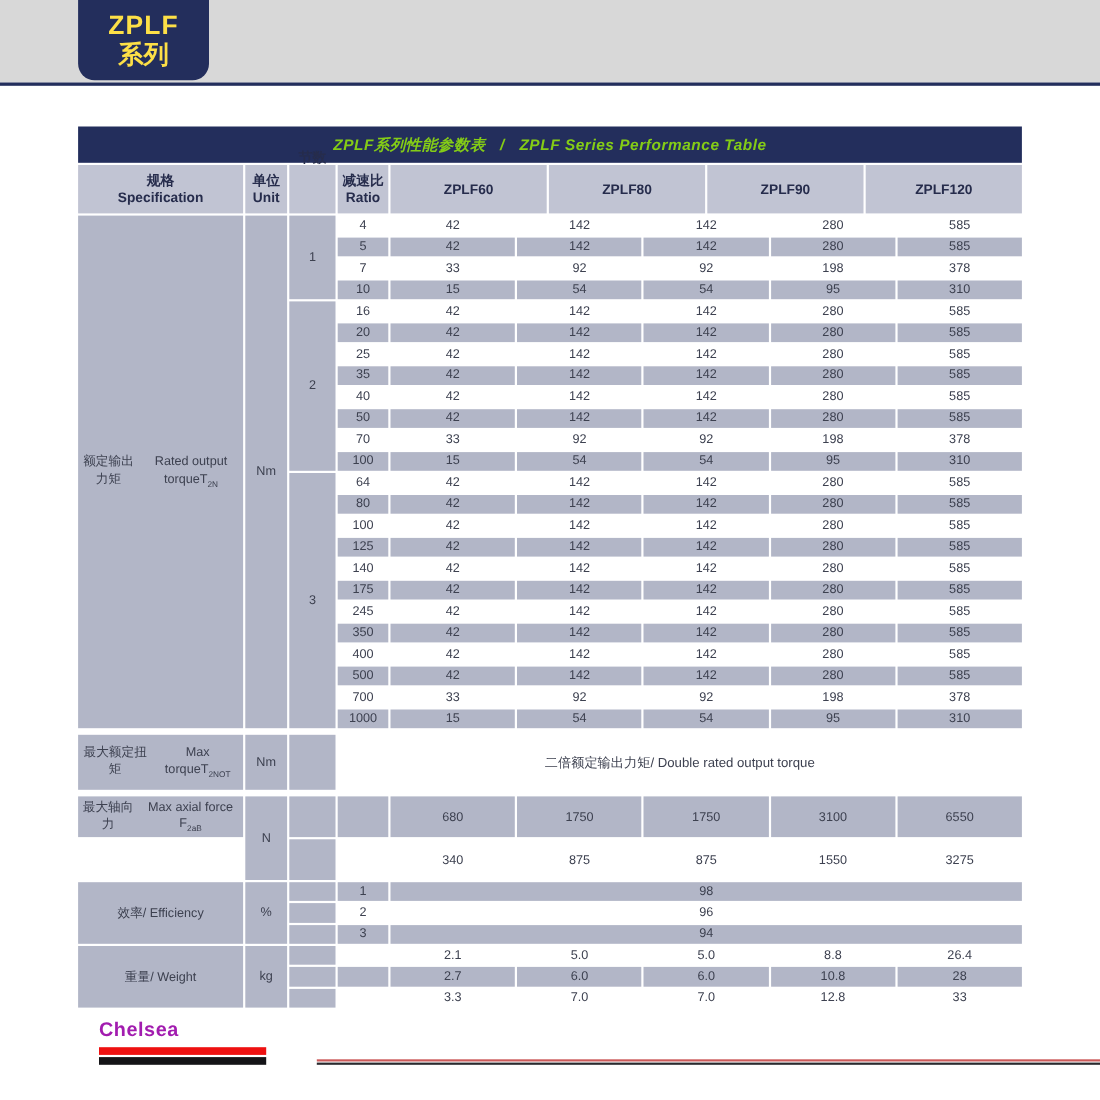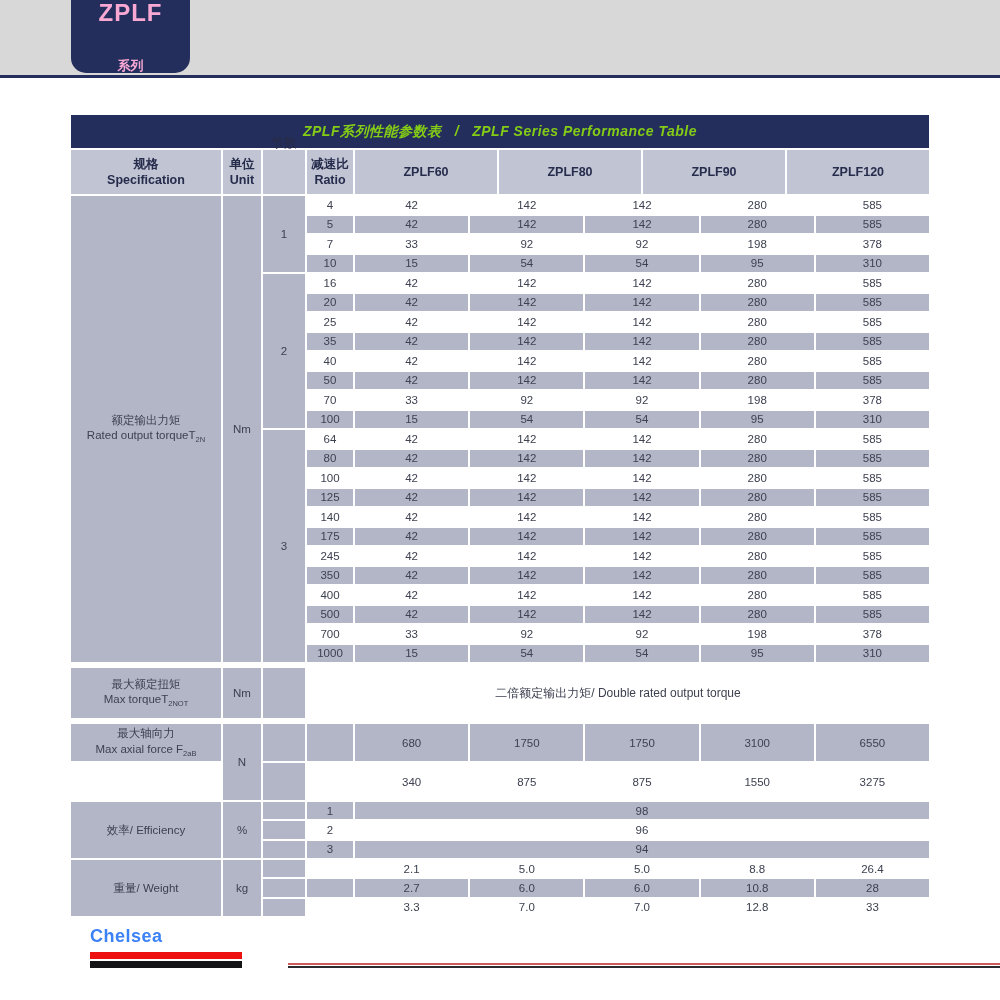--- a/index.html
+++ b/index.html
@@ -5,25 +5,25 @@
   html,body{margin:0;padding:0;}
   body{
     width:1000px;height:1000px;position:relative;background:#ffffff;
     font-family:"Liberation Sans","DejaVu Sans",sans-serif;
     overflow:hidden;
   }
   .topband{position:absolute;left:0;top:0;width:1000px;height:75px;background:#d8d8d8;}
   .topline{position:absolute;left:0;top:75px;width:1000px;height:3px;background:#232e5c;}
   .badge{
     position:absolute;left:71px;top:0;width:119px;height:73px;z-index:2;
-    background:#232e5c;border-radius:0 0 15px 15px;color:#f9a8d4;font-weight:bold;
-    display:flex;flex-direction:column;align-items:center;justify-content:space-between;line-height:1.1;
+    background:#232e5c;border-radius:0 0 15px 15px;color:#fde047;font-weight:bold;
+    display:flex;flex-direction:column;align-items:center;justify-content:center;line-height:1.1;
   }
   .badge .l1{font-size:24px;letter-spacing:1px;}
-  .badge .l2{font-size:13px;}
+  .badge .l2{font-size:23px;}
 
   .table{position:absolute;left:71px;top:115px;width:858px;}
   .titlebar{
     height:33px;background:#232e5c;color:#84cc16;font-weight:bold;font-size:14px;
     display:flex;align-items:center;justify-content:center;letter-spacing:.5px;white-space:pre;font-style:italic;
   }
   .flexrow{display:flex;gap:2px;}
   .mt2{margin-top:2px;} .mt6{margin-top:6px;}
 
   .cell{display:flex;align-items:center;justify-content:center;font-size:11.5px;color:#3d4150;}
@@ -39,25 +39,25 @@
   .colstack{display:flex;flex-direction:column;gap:2px;flex:none;}
   .rowscol{flex:1;display:flex;flex-direction:column;gap:2px;}
 
   .trow,.frow,.erow{display:flex;gap:2px;}
   .trow{height:17.5px;}
   .frow{height:37px;}
   .erow{height:17.3px;}
   .trow .cell,.frow .cell,.erow .cell{background:#ffffff;}
   .trow.shade .cell,.frow.shade .cell,.erow.shade .cell{background:#b2b6c7;}
 
-  .spec2{flex-direction:column;line-height:1.35;text-align:center;}
+  .spec2{flex-direction:row;line-height:1.35;text-align:center;justify-content:space-between;}
   sub{font-size:7.5px;}
   .note{font-size:12px;background:#ffffff;}
 
-  .logo{position:absolute;left:90px;top:926px;color:#3b82f6;font-weight:bold;font-size:18px;letter-spacing:.5px;}
+  .logo{position:absolute;left:90px;top:926px;color:#a21caf;font-weight:bold;font-size:18px;letter-spacing:.5px;}
   .bar-red{position:absolute;left:90px;top:952px;width:152px;height:7px;background:#ee1111;}
   .bar-black{position:absolute;left:90px;top:961px;width:152px;height:7px;background:#141417;}
   .line-red{position:absolute;left:288px;top:963px;width:712px;height:2px;background:#cc5a5a;}
   .line-black{position:absolute;left:288px;top:966px;width:712px;height:2px;background:#2a2a2e;}
 </style>
 </head>
 <body>
 
 <div class="topband"></div>
 <div class="topline"></div>

